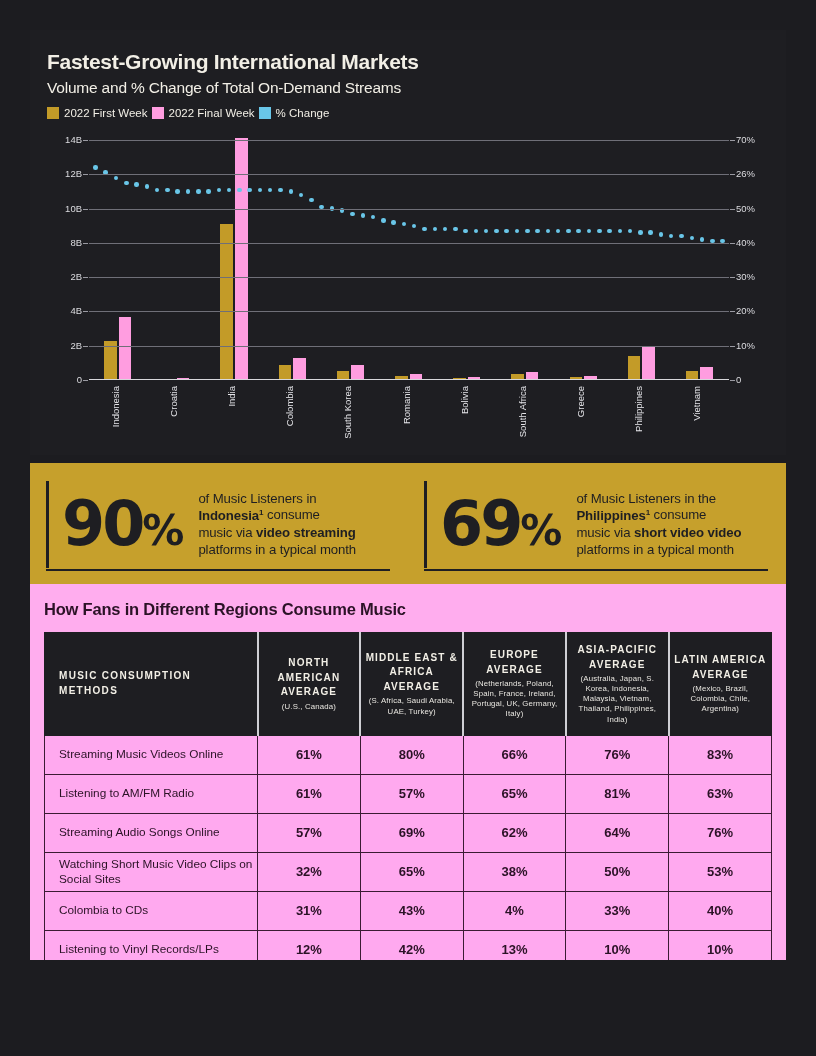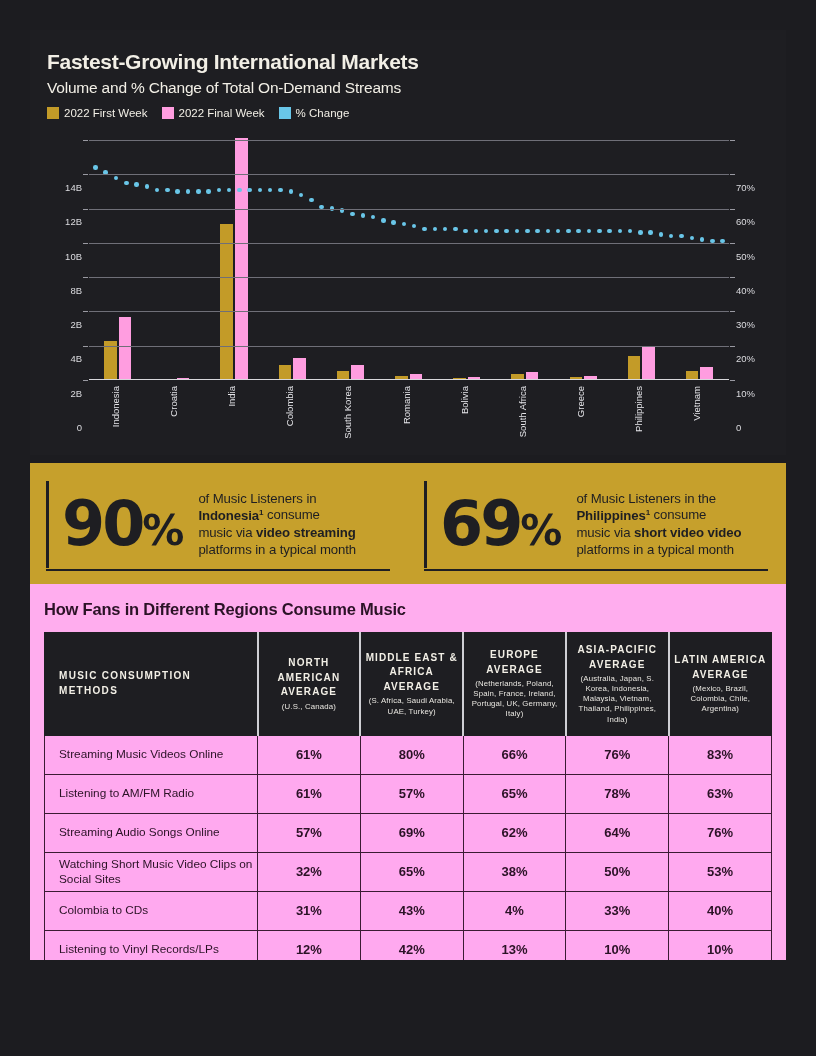--- a/index.html
+++ b/index.html
@@ -22,21 +22,21 @@
     font-size: 21px; font-weight: bold; color: #f2efe6;
     letter-spacing: -0.3px;
   }
   .chart-subtitle {
     position: absolute; left: 17px; top: 49px;
     font-size: 15.5px; color: #f2efe6; font-weight: 400;
     letter-spacing: -0.2px;
   }
   .legend {
     position: absolute; left: 17px; top: 77px;
-    display: flex; align-items: center; gap: 14px;
+    display: flex; align-items: center; gap: 4px;
   }
   .legend-item { display: flex; align-items: center; gap: 5px; }
   .legend-swatch { width: 12px; height: 12px; display: block; }
   .legend-label { font-size: 11.5px; color: #f2efe6; white-space: nowrap; }
 
   
   .plot-wrap {
     position: absolute; left: 17px; top: 106px;
     width: 722px; height: 310px;
   }
@@ -48,21 +48,20 @@
     position: absolute; left: 0; right: 0; height: 1px;
     background: #6f6f78;
   }
   .axis-zero {
     position: absolute; left: 0; right: 0; bottom: 0; height: 1.5px;
     background: #d8d8dc;
   }
   .ytick-left, .ytick-right {
     position: absolute; font-size: 9.5px; color: #dcdce0;
     white-space: nowrap;
-    margin-top: 48px;
   }
   .ytick-left { right: calc(100% + 7px); text-align: right; }
   .ytick-right { left: calc(100% + 7px); text-align: left; }
   .tick-dash {
     position: absolute; width: 5px; height: 1px; background: #9a9aa2;
   }
 
   .bars-layer, .dots-layer {
     position: absolute; left: 0; right: 0; top: 0; bottom: 0;
   }
@@ -315,21 +314,21 @@
           <div class="ytick-right" style="top: 96.8571px;">40%</div>
           <div class="tick-dash" style="top: 102.857px; left: -6px;"></div>
           <div class="tick-dash" style="top: 102.857px; right: -6px;"></div>
           <div class="gridline" style="top: 68.5714px;"></div>
           <div class="ytick-left" style="top: 62.5714px;">10B</div>
           <div class="ytick-right" style="top: 62.5714px;">50%</div>
           <div class="tick-dash" style="top: 68.5714px; left: -6px;"></div>
           <div class="tick-dash" style="top: 68.5714px; right: -6px;"></div>
           <div class="gridline" style="top: 34.2857px;"></div>
           <div class="ytick-left" style="top: 28.2857px;">12B</div>
-          <div class="ytick-right" style="top: 28.2857px;">60%</div>
+          <div class="ytick-right" style="top: 28.2857px;">26%</div>
           <div class="tick-dash" style="top: 34.2857px; left: -6px;"></div>
           <div class="tick-dash" style="top: 34.2857px; right: -6px;"></div>
           <div class="gridline" style="top: 0px;"></div>
           <div class="ytick-left" style="top: -6px;">14B</div>
           <div class="ytick-right" style="top: -6px;">70%</div>
           <div class="tick-dash" style="top: 0px; left: -6px;"></div>
           <div class="tick-dash" style="top: 0px; right: -6px;"></div>
         </div>
       <div class="xlabels" id="xlabels">
           <div class="xlabel" style="left: calc(4% - 5px);">Indonesia</div>
@@ -409,21 +408,21 @@
             <td class="row-val">80%</td>
             <td class="row-val">66%</td>
             <td class="row-val">76%</td>
             <td class="row-val">83%</td>
           </tr>
           <tr>
             <td class="row-label">Listening to AM/FM Radio</td>
             <td class="row-val">61%</td>
             <td class="row-val">57%</td>
             <td class="row-val">65%</td>
-            <td class="row-val">78%</td>
+            <td class="row-val">81%</td>
             <td class="row-val">63%</td>
           </tr>
           <tr>
             <td class="row-label">Streaming Audio Songs Online</td>
             <td class="row-val">57%</td>
             <td class="row-val">69%</td>
             <td class="row-val">62%</td>
             <td class="row-val">64%</td>
             <td class="row-val">76%</td>
           </tr>

